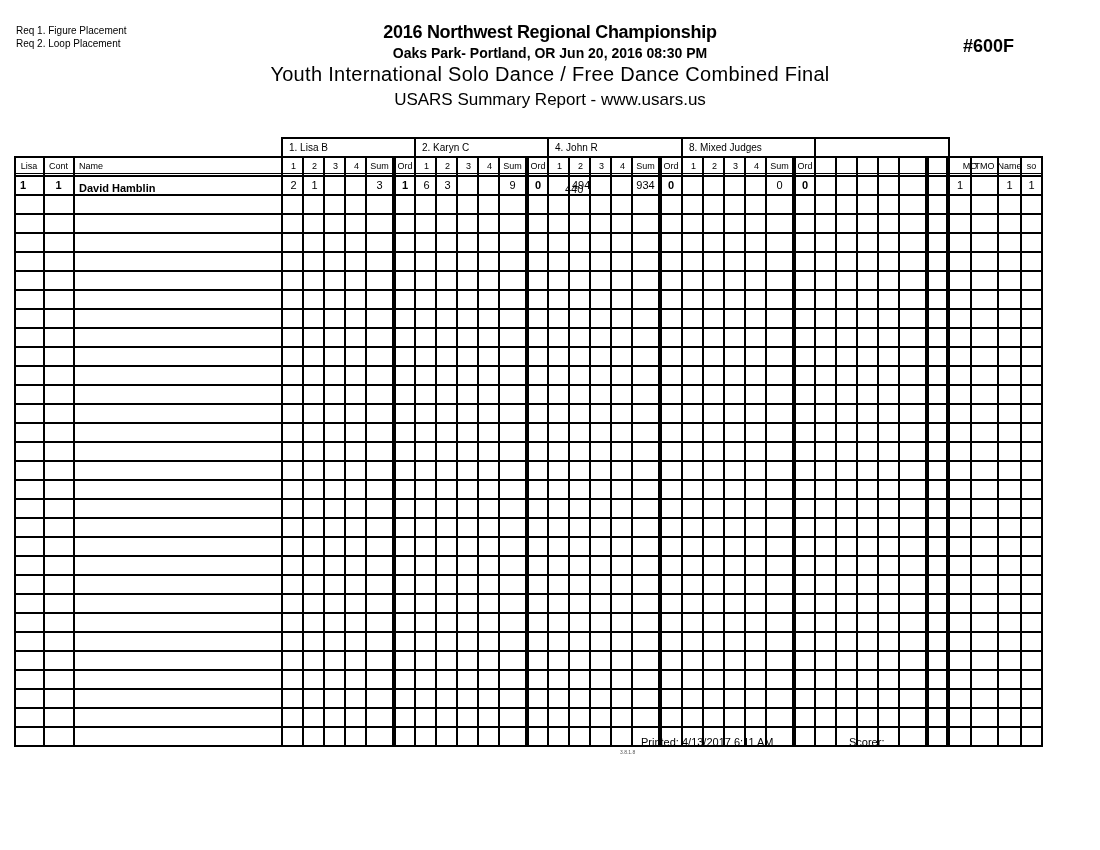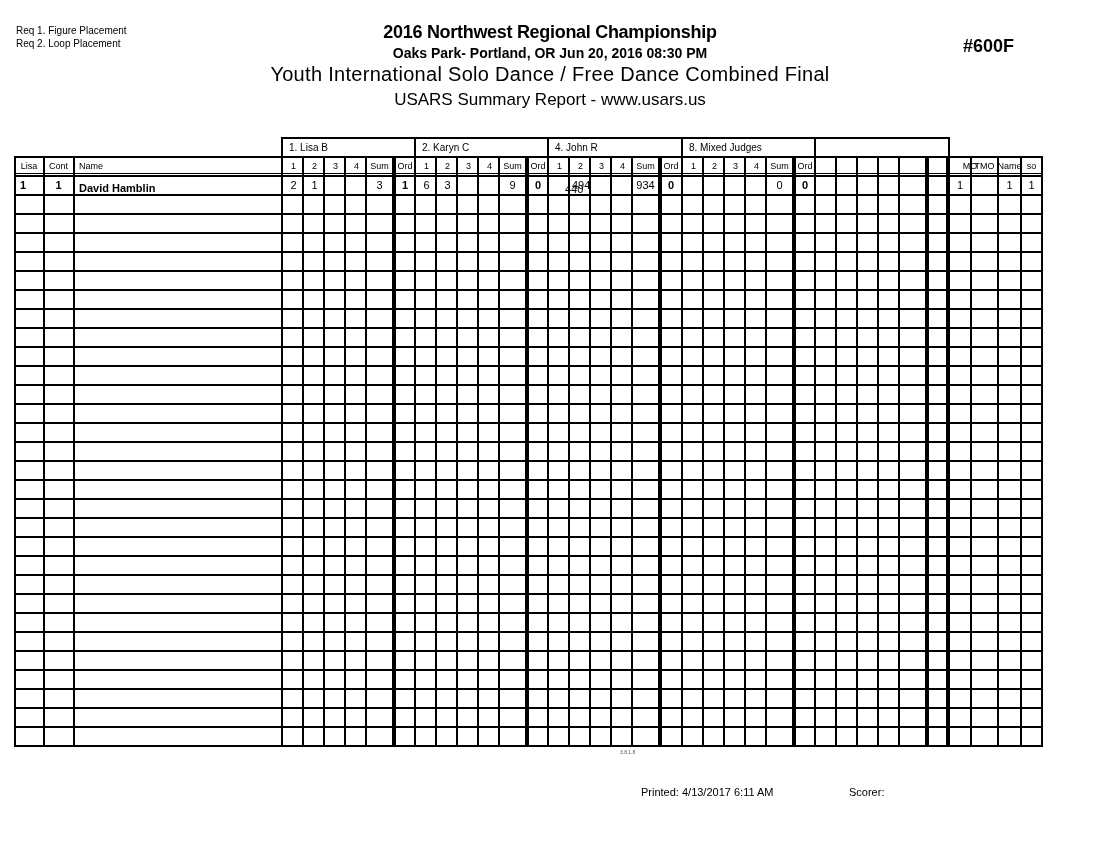--- a/index.html
+++ b/index.html
@@ -20,21 +20,21 @@
   .vthick { position: absolute; width: 4px; background: #000; }
 
   .cell { position: absolute; display: flex; align-items: center; justify-content: center;
           white-space: nowrap; overflow: hidden; }
   .hdr { font-size: 9px; }
   .judge-name { font-size: 10px; justify-content: flex-start; padding-left: 6px; box-sizing: border-box; }
   .val { font-size: 11px; }
   .bold { font-weight: bold; font-size: 11px; }
   .left { justify-content: flex-start; padding-left: 5px; box-sizing: border-box; }
 
-  .footer { top: 786px; font-size: 11px; white-space: nowrap; text-align: center; }
+  .footer { top: 736px; font-size: 11px; white-space: nowrap; text-align: center; }
   .ver { left: 620px; top: 749px; font-size: 5px; color: #555; }
 </style>
 </head>
 <body>
 
 <div class="abs req" style="top:25px;">Req  1.  Figure Placement</div>
 <div class="abs req" style="top:38px;">Req  2.  Loop Placement</div>
 
 <div class="abs title t1">2016 Northwest Regional Championship</div>
 <div class="abs title t2">Oaks Park- Portland, OR  Jun 20, 2016  08:30 PM</div>

